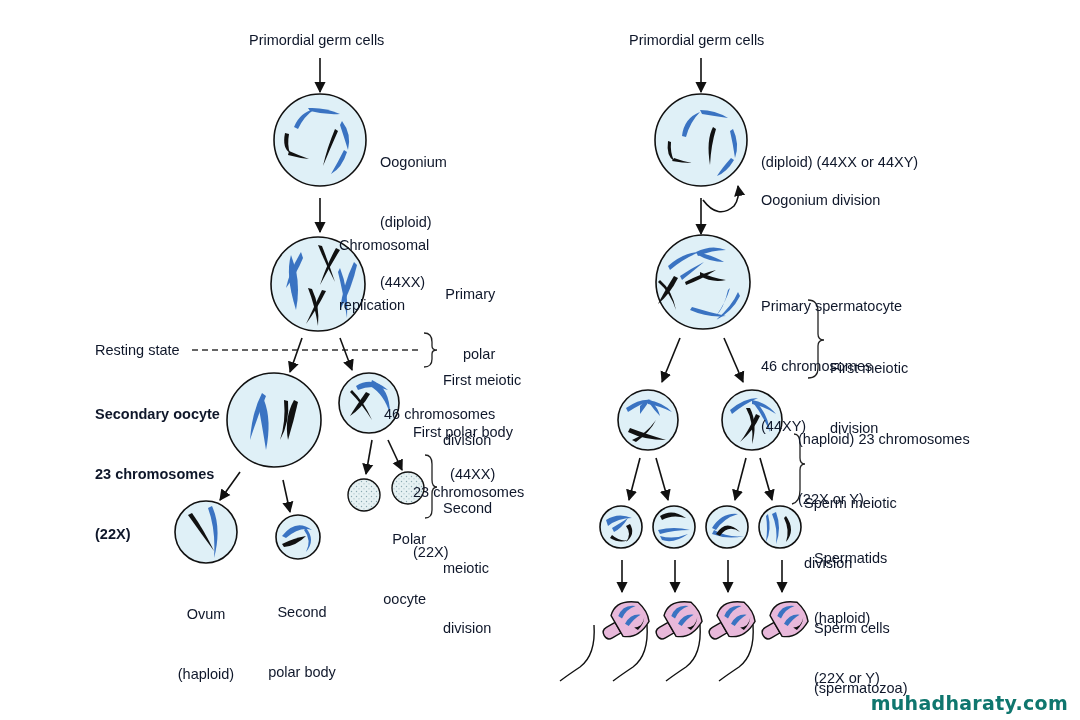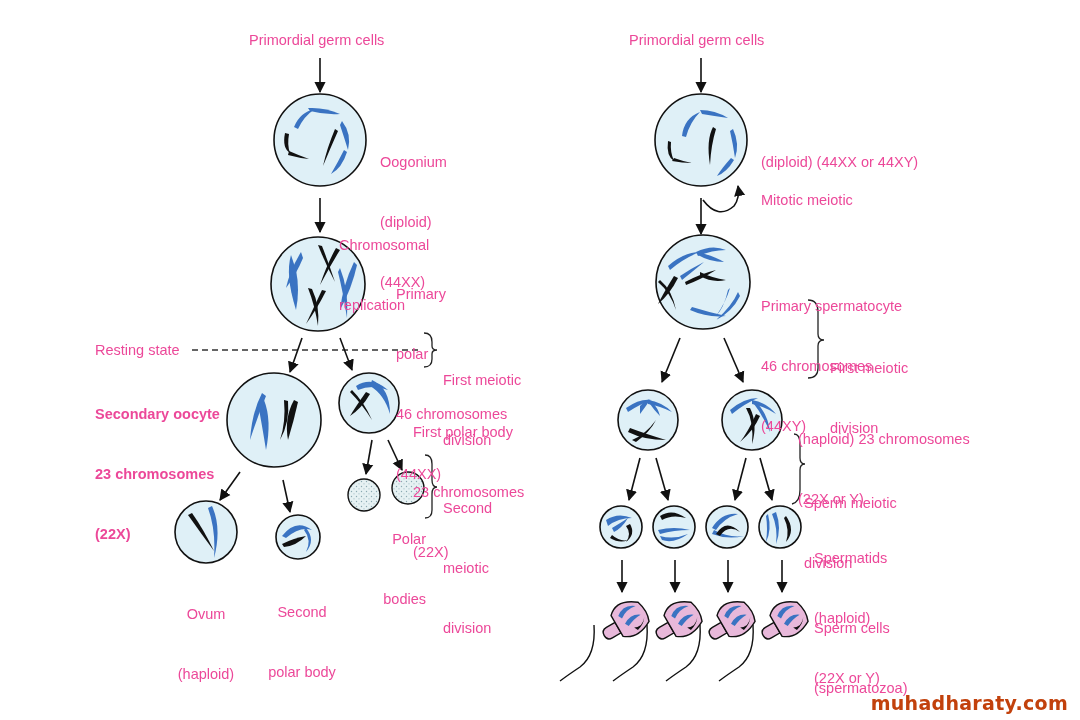--- a/index.html
+++ b/index.html
@@ -1,23 +1,23 @@
 <!DOCTYPE html>
 <html><head>
 <meta charset="utf-8">
 <style>
   html, body { margin: 0; padding: 0; background: #ffffff; }
   body { width: 1080px; height: 720px; position: relative; overflow: hidden;
          font-family: "Liberation Sans", sans-serif; color: #222; }
   svg#diagram { position: absolute; left: 0; top: 0; }
-  .lbl { position: absolute; font-size: 14.5px; line-height: 20px; color: #ec4899; white-space: pre; }
+  .lbl { position: absolute; font-size: 14.5px; line-height: 20px; color: #0f172a; white-space: pre; }
   .lbl span { display: block; }
   .center { text-align: center; }
   .watermark { position: absolute; right: 12px; bottom: 6px; font-family: "DejaVu Sans", sans-serif;
-               font-weight: bold; font-size: 19px; color: #c2410c; letter-spacing: 0.3px; }
+               font-weight: bold; font-size: 19px; color: #0f766e; letter-spacing: 0.3px; }
 </style>
 </head>
 <body>
 
 <svg id="diagram" width="1080" height="720" viewBox="0 0 1080 720">
   <defs>
     <marker id="ah" viewBox="0 0 10 10" refX="9" refY="5" markerWidth="7" markerHeight="8" orient="auto-start-reverse">
       <path d="M0,0 L10,5 L0,10 Z" fill="#111"></path>
     </marker>
     <pattern id="dots" width="5" height="5" patternUnits="userSpaceOnUse">
@@ -238,21 +238,21 @@
 <div class="lbl" style="left:249px;top:30px;">Primordial germ cells</div>
 <div class="lbl" style="left:380px;top:112px;">
   <span>Oogonium</span>
   <span>(diploid)</span>
   <span>(44XX)</span>
 </div>
 <div class="lbl" style="left:339px;top:195px;">
   <span>Chromosomal</span>
   <span>replication</span>
 </div>
-<div class="lbl" style="left:396px;top:244px;">
+<div class="lbl" style="left:384px;top:244px;text-align:right;">
   <span>Primary</span>
   <span>polar</span>
   <span>46 chromosomes</span>
   <span>(44XX)</span>
 </div>
 <div class="lbl" style="left:95px;top:340px;">Resting state</div>
 <div class="lbl" style="left:443px;top:330px;">
   <span>First meiotic</span>
   <span>division</span>
 </div>
@@ -266,36 +266,36 @@
   <span>23 chromosomes</span>
   <span>(22X)</span>
 </div>
 <div class="lbl" style="left:443px;top:458px;">
   <span>Second</span>
   <span>meiotic</span>
   <span>division</span>
 </div>
 <div class="lbl center" style="left:366px;top:489px;width:60px;text-align:right;">
   <span>Polar</span>
-  <span>bodies</span>
+  <span>oocyte</span>
 </div>
 <div class="lbl center" style="left:166px;top:564px;width:80px;">
   <span>Ovum</span>
   <span>(haploid)</span>
 </div>
 <div class="lbl center" style="left:262px;top:562px;width:80px;">
   <span>Second</span>
   <span>polar body</span>
 </div>
 
 <div class="lbl" style="left:629px;top:30px;">Primordial germ cells</div>
 <div class="lbl" style="left:761px;top:112px;">
   <span>(diploid) (44XX or 44XY)</span>
 </div>
-<div class="lbl" style="left:761px;top:190px;">Mitotic meiotic</div>
+<div class="lbl" style="left:761px;top:190px;">Oogonium division</div>
 <div class="lbl" style="left:761px;top:256px;">
   <span>Primary spermatocyte</span>
   <span>46 chromosomes</span>
   <span>(44XY)</span>
 </div>
 <div class="lbl" style="left:830px;top:318px;">
   <span>First meiotic</span>
   <span>division</span>
 </div>
 <div class="lbl" style="left:798px;top:389px;">

